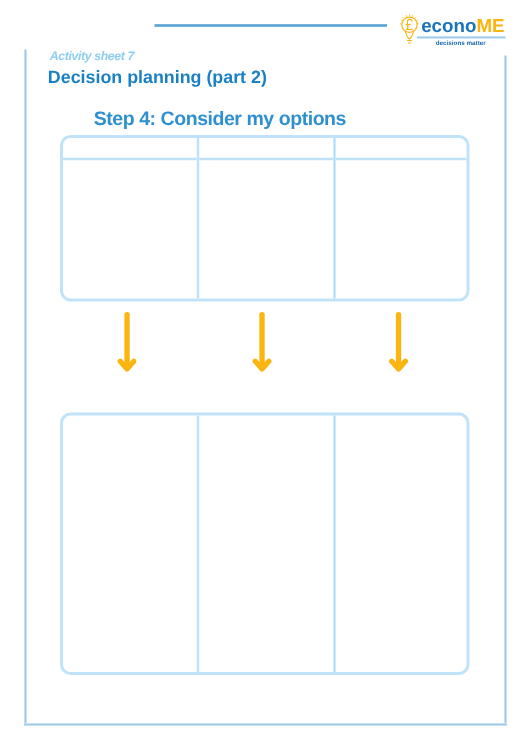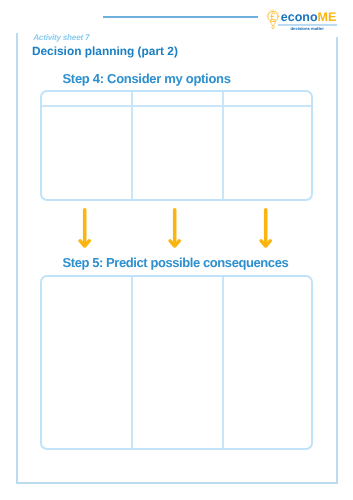--- a/index.html
+++ b/index.html
@@ -94,21 +94,20 @@
   <div class="steplabel step4">Step 4: Consider my options</div>
   <div class="tbl tbl1">
       <div class="hline" style="top: 13px;"></div>
       <div class="vline" style="left: 88.8px;"></div>
       <div class="vline" style="left: 180.3px;"></div>
       <div class="cell"></div>
       <div class="cell"></div>
       <div class="cell"></div>
     </div>
 
-  <div class="steplabel step5">Step 5: Predict possible consequences</div>
   <div class="tbl tbl2">
       <div class="vline" style="left: 88.8px;"></div>
       <div class="vline" style="left: 180.3px;"></div>
       <div class="cell"></div>
       <div class="cell"></div>
       <div class="cell"></div>
     </div>
 
   <div class="arrows">
       <svg class="arrow" viewBox="0 0 26 78" style="left: 78px; top: 206.8px;">

